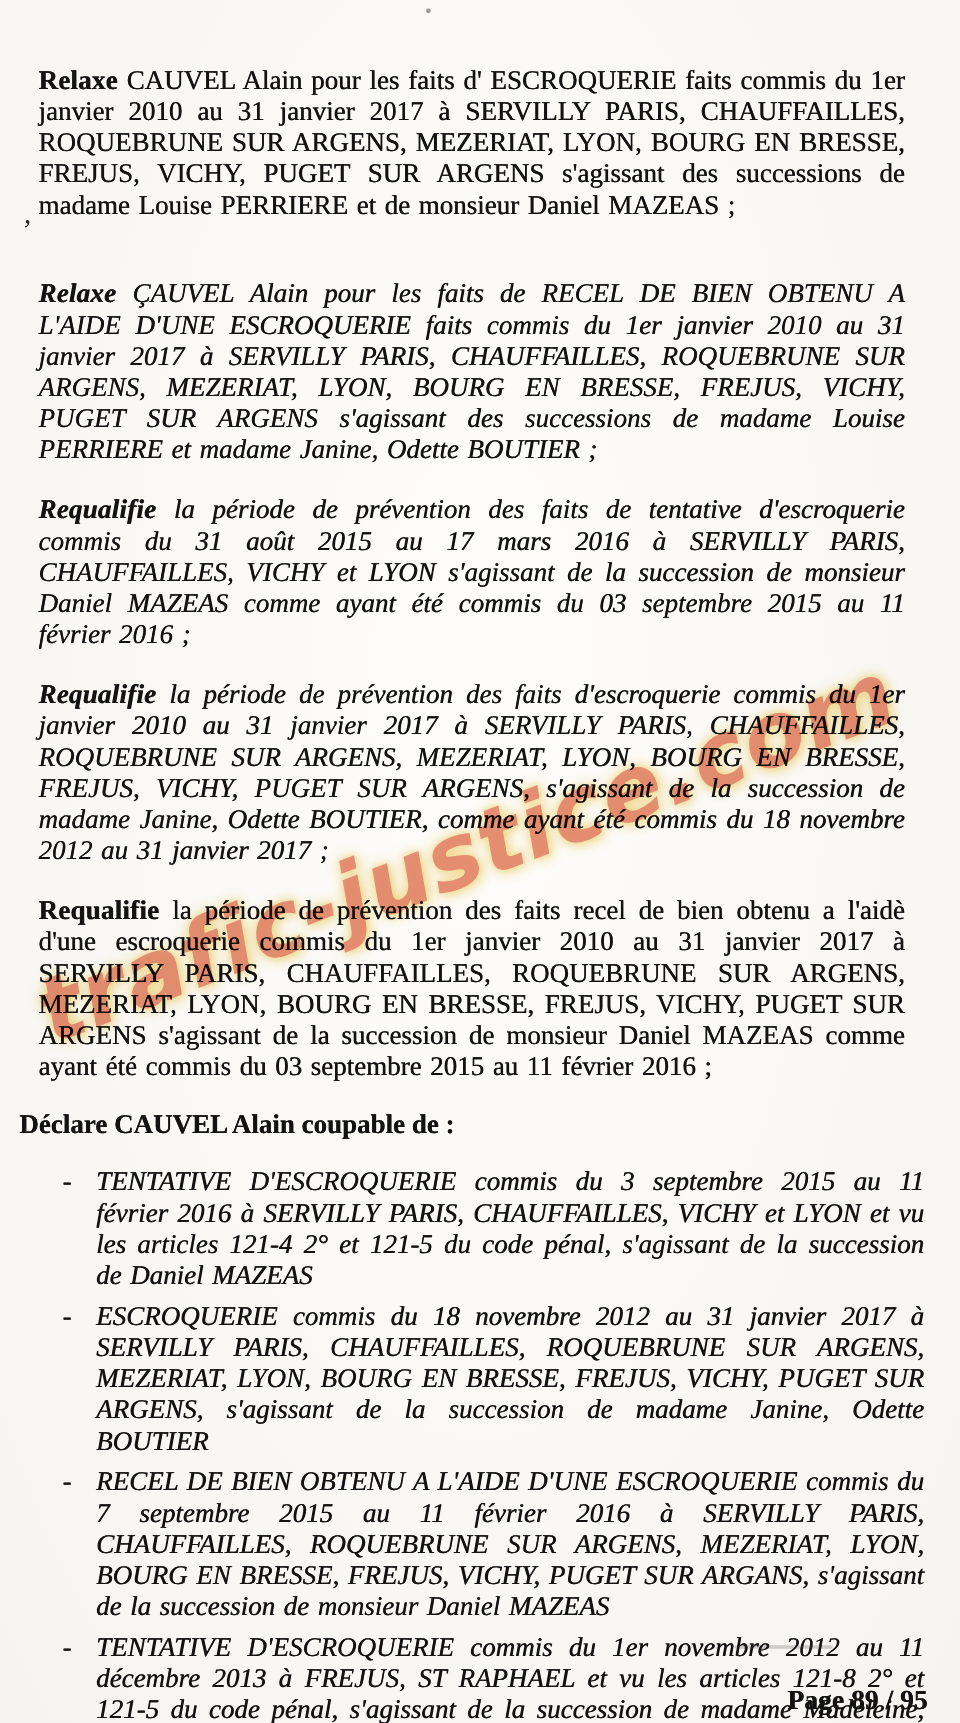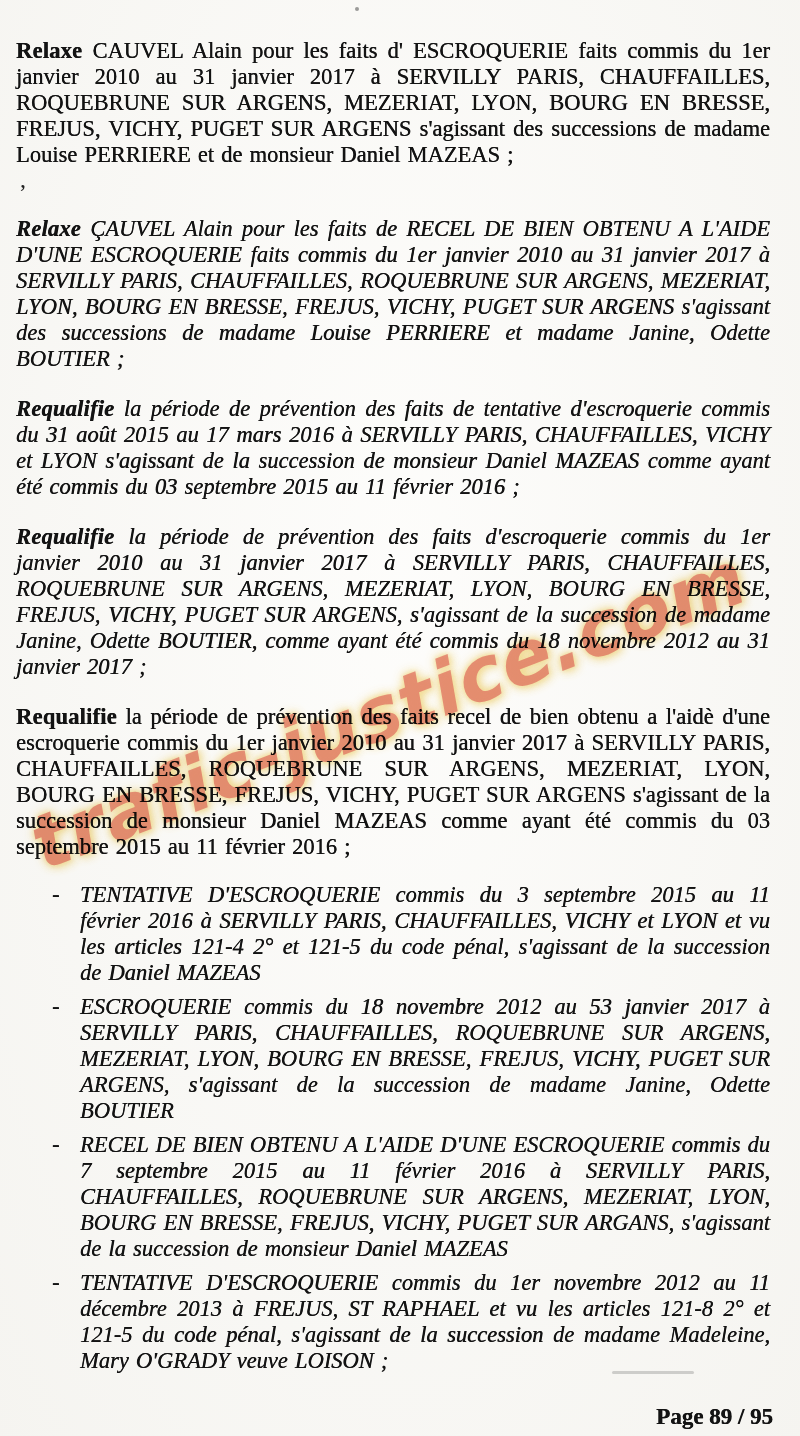--- a/index.html
+++ b/index.html
@@ -13,21 +13,21 @@
   }
   .page {
     position: absolute; inset: 0;
     padding: 38px 30px 0 16px;
     box-sizing: border-box;
     background:
       radial-gradient(ellipse at 50% 40%, rgba(255,255,255,0.55), rgba(0,0,0,0.025)),
       #fbfaf6;
   }
   .para {
-    margin: 0;
+    margin: 16px;
     font-size: 22.5px;
     line-height: 26px;
     text-align: justify;
     text-shadow: 0.35px 0 0 currentColor; 
     word-spacing: 1.5px;
   }
   .para b { letter-spacing: 0.2px; }
   .gap24 { margin-bottom: 24px; font-style: italic; }
   .gap22 { margin-bottom: 22px; }
   .relaxe-gap { margin-bottom: 48px; } 
@@ -104,29 +104,30 @@
   </p>
 
   <p class="para gap24">
     <b>Requalifie</b><span> la période de prévention des faits d'escroquerie commis du 1er janvier 2010 au 31 janvier 2017 à SERVILLY PARIS, CHAUFFAILLES, ROQUEBRUNE SUR ARGENS, MEZERIAT, LYON, BOURG EN BRESSE, FREJUS, VICHY, PUGET SUR ARGENS, s'agissant de la succession de madame Janine, Odette BOUTIER, comme ayant été commis du 18 novembre 2012 au 31 janvier 2017 ;</span>
   </p>
 
   <p class="para gap22">
     <b>Requalifie</b><span> la période de prévention des faits recel de bien obtenu a l'aidè d'une escroquerie commis du 1er janvier 2010 au 31 janvier 2017 à SERVILLY PARIS, CHAUFFAILLES, ROQUEBRUNE SUR ARGENS, MEZERIAT, LYON, BOURG EN BRESSE, FREJUS, VICHY, PUGET SUR ARGENS s'agissant de la succession de monsieur Daniel MAZEAS comme ayant été commis du 03 septembre 2015 au 11 février 2016 ;</span>
   </p>
 
+  <p class="guilty-heading">Déclare CAUVEL Alain coupable de :</p>
 
   <ul class="charges">
     <li class="charge">
       <span class="charge-dash">-</span>
       <span class="charge-text">TENTATIVE D'ESCROQUERIE commis du 3 septembre 2015 au 11 février 2016 à SERVILLY PARIS, CHAUFFAILLES, VICHY et LYON et vu les articles 121-4 2° et 121-5 du code pénal, s'agissant de la succession de Daniel MAZEAS</span>
     </li>
     <li class="charge">
       <span class="charge-dash">-</span>
-      <span class="charge-text">ESCROQUERIE commis du 18 novembre 2012 au 53 janvier 2017 à SERVILLY PARIS, CHAUFFAILLES, ROQUEBRUNE SUR ARGENS, MEZERIAT, LYON, BOURG EN BRESSE, FREJUS, VICHY, PUGET SUR ARGENS, s'agissant de la succession de madame Janine, Odette BOUTIER</span>
+      <span class="charge-text">ESCROQUERIE commis du 18 novembre 2012 au 31 janvier 2017 à SERVILLY PARIS, CHAUFFAILLES, ROQUEBRUNE SUR ARGENS, MEZERIAT, LYON, BOURG EN BRESSE, FREJUS, VICHY, PUGET SUR ARGENS, s'agissant de la succession de madame Janine, Odette BOUTIER</span>
     </li>
     <li class="charge">
       <span class="charge-dash">-</span>
       <span class="charge-text">RECEL DE BIEN OBTENU A L'AIDE D'UNE ESCROQUERIE commis du 7 septembre 2015 au 11 février 2016 à SERVILLY PARIS, CHAUFFAILLES, ROQUEBRUNE SUR ARGENS, MEZERIAT, LYON, BOURG EN BRESSE, FREJUS, VICHY, PUGET SUR ARGANS, s'agissant de la succession de monsieur Daniel MAZEAS</span>
     </li>
     <li class="charge">
       <span class="charge-dash">-</span>
       <span class="charge-text">TENTATIVE D'ESCROQUERIE commis du 1er novembre 2012 au 11 décembre 2013 à FREJUS, ST RAPHAEL et vu les articles 121-8 2° et 121-5 du code pénal, s'agissant de la succession de madame Madeleine, Mary O'GRADY veuve LOISON ;</span>
     </li>
   </ul>

